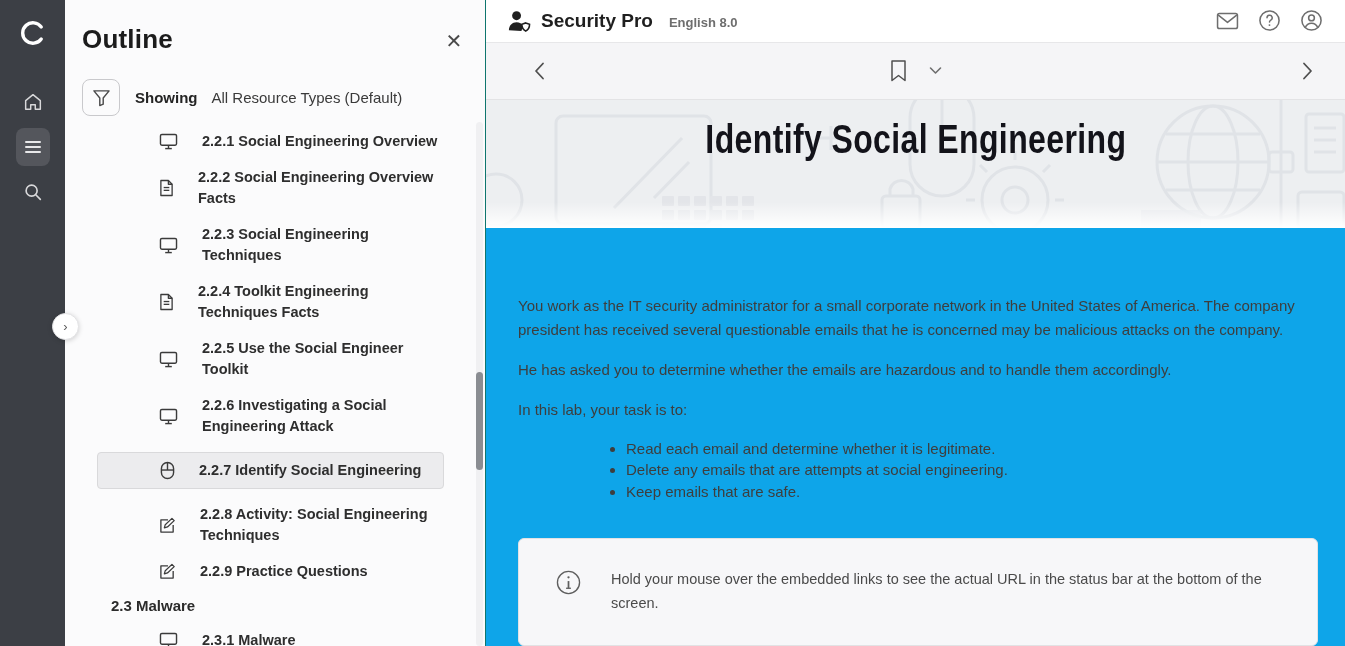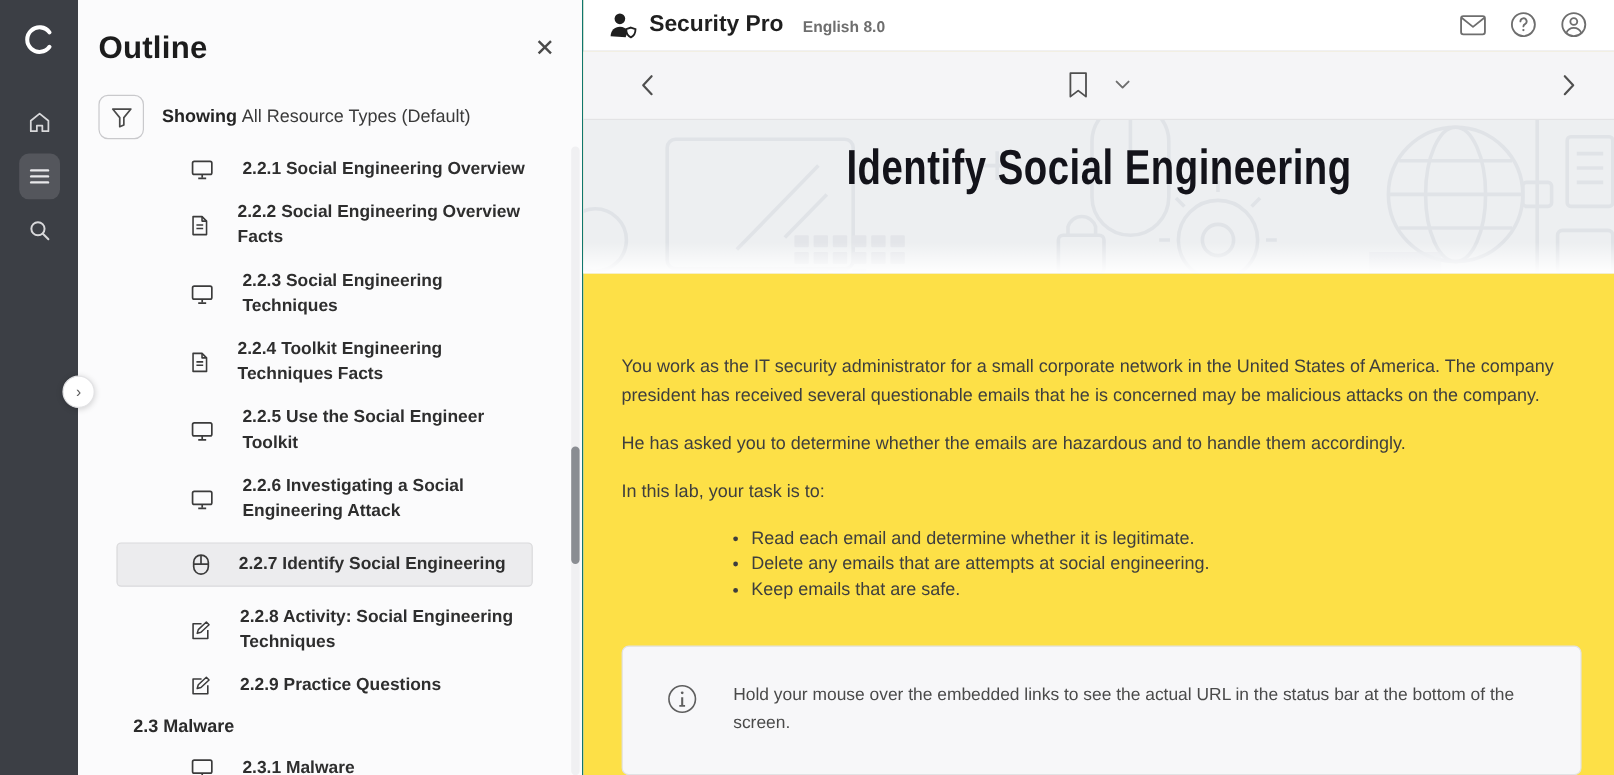--- a/index.html
+++ b/index.html
@@ -23,36 +23,36 @@
   
   .outline-panel { width:421px; flex:0 0 421px; background:#fbfbfc; border-right:1px solid #0f766e;
     position:relative; overflow:hidden; }
   .o-title { padding:24px 18px 0 17px; font-size:26px; font-weight:700; color:#1c1c1c; letter-spacing:.2px; }
   .o-close { position:absolute; top:30px; right:20px; width:22px; height:22px; color:#4a4a4a;
     font-size:20px; line-height:22px; text-align:center; cursor:pointer; font-weight:400; }
   .o-filter { margin:24px 0 0 17px; display:flex; align-items:center; }
   .o-filter-btn { width:38px; height:37px; border:1px solid #c9c9cc; border-radius:8px; background:#fbfbfc;
     display:flex; align-items:center; justify-content:center; cursor:pointer; }
   .o-filter-label { margin-left:15px; font-size:15px; font-weight:700; color:#242424; }
-  .o-filter-value { margin-left:4px; font-size:15px; color:#3a3a3a; }
+  .o-filter-value { margin-left:14px; font-size:15px; color:#3a3a3a; }
 
   .o-list { margin-top:15px; }
   .o-row { display:flex; align-items:center; gap:24px; margin:0 0 15px 32px; padding-left:62px;
     width:347px; cursor:pointer; }
   .o-row .o-label { font-size:14.5px; font-weight:600; color:#2e2e2e; line-height:21px; max-width:262px; }
   .o-row.selected { background:#ececee; border:1px solid #d9d9db; border-radius:4px;
     padding-top:7px; padding-bottom:7px; padding-right:8px; }
   .o-row svg { flex:0 0 auto; }
   .o-section { margin:6px 0 16px 46px; font-size:15px; font-weight:700; color:#2b2b2b; cursor:pointer; }
 
   .o-scroll-track { position:absolute; right:2px; top:122px; height:524px; width:7px; background:#f0f0f2; border-radius:4px; }
   .o-scroll-thumb { position:absolute; right:2px; top:372px; height:98px; width:7px; background:#8a8d92; border-radius:4px; cursor:pointer; }
 
   
-  .main { flex:1 1 auto; display:flex; flex-direction:column; background:#fde047; min-width:0; }
+  .main { flex:1 1 auto; display:flex; flex-direction:column; background:#0ea5e9; min-width:0; }
 
   .main-header { height:68px; background:#fff; border-bottom:1px solid #e7e7e9;
     display:flex; align-items:center; padding:0 22px 0 19px; }
   .brand { display:flex; align-items:center; gap:9px; }
   .brand-name { font-size:19px; font-weight:700; color:#1f1f1f; }
   .brand-edition { font-size:13px; font-weight:700; color:#6e6e6e; margin-left:7px; padding-top:4px; }
   .header-icons { margin-left:auto; display:flex; align-items:center; gap:19px; }
   .header-icons .hbtn { cursor:pointer; display:flex; }
 
   .navbar { height:57px; background:#f5f5f7; border-bottom:1px solid #e3e3e5; position:relative; flex:0 0 57px; }

